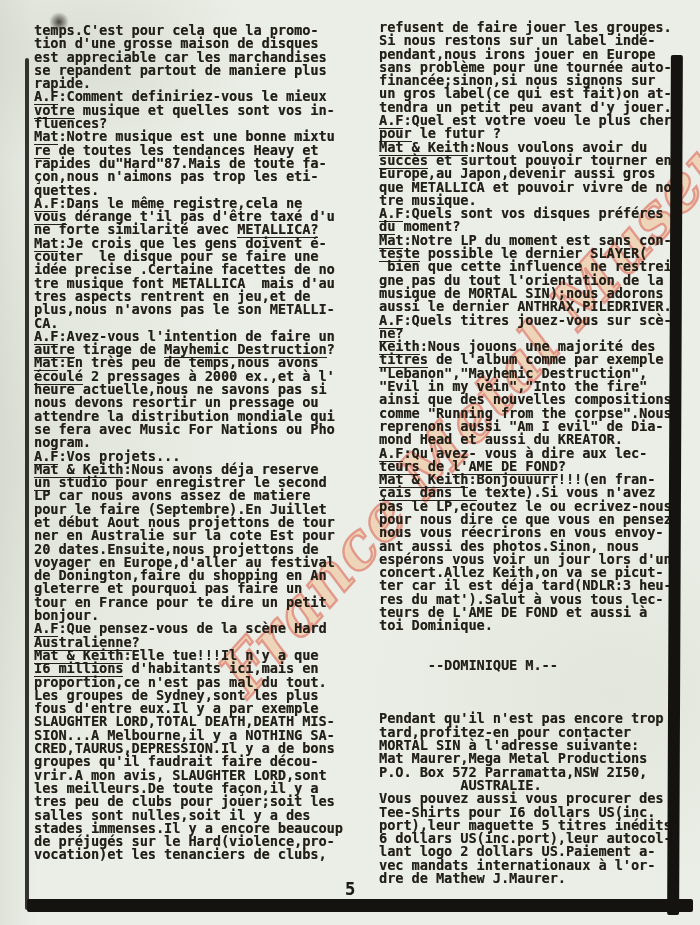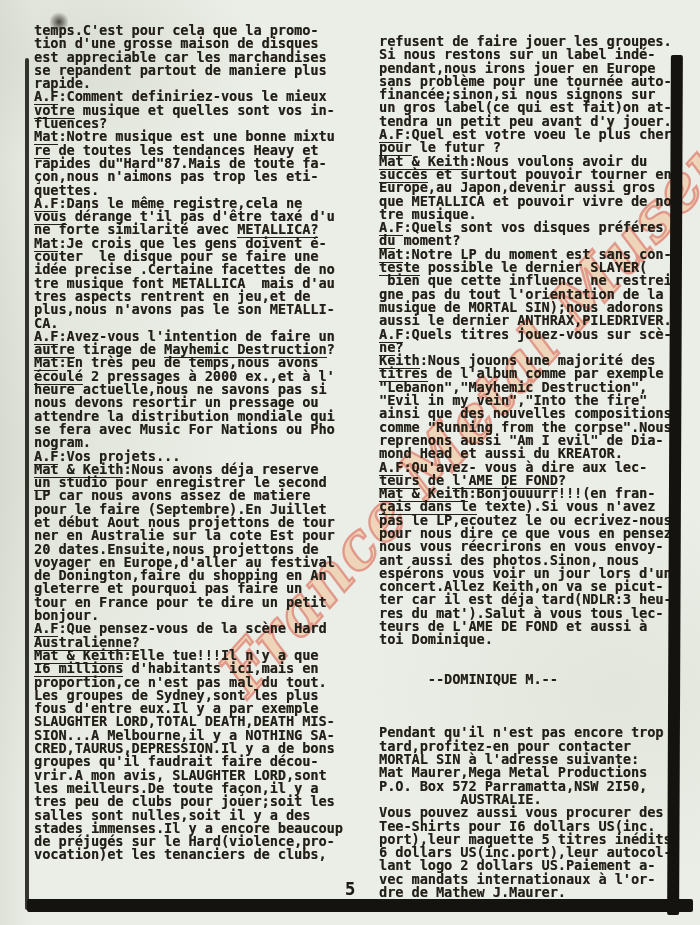--- a/index.html
+++ b/index.html
@@ -20,21 +20,21 @@
   .col{
     position:absolute;
     font-size:13.5px;
     line-height:13.3px;
     font-weight:bold;
     color:#211f18;
     white-space:pre;
     text-shadow:0.3px 0.3px 0.4px rgba(35,32,24,0.55);
   }
   .col-left{left:34px;top:24px;width:312px;}
-  .col-right{left:379px;top:35px;width:296px;}
+  .col-right{left:379px;top:21px;width:296px;}
   .line{min-height:13.3px;}
   .u{border-bottom:1.6px solid currentColor;}
   .watermark{
     position:absolute;left:232px;top:648px;
     transform:rotate(-48deg);transform-origin:left center;
     font-family:"DejaVu Serif","Liberation Serif",serif;
     font-style:italic;font-weight:bold;
     font-size:62px;letter-spacing:1px;white-space:nowrap;
     color:rgba(247,239,198,0.60);
     -webkit-text-stroke:2.4px rgba(216,98,88,0.55);

